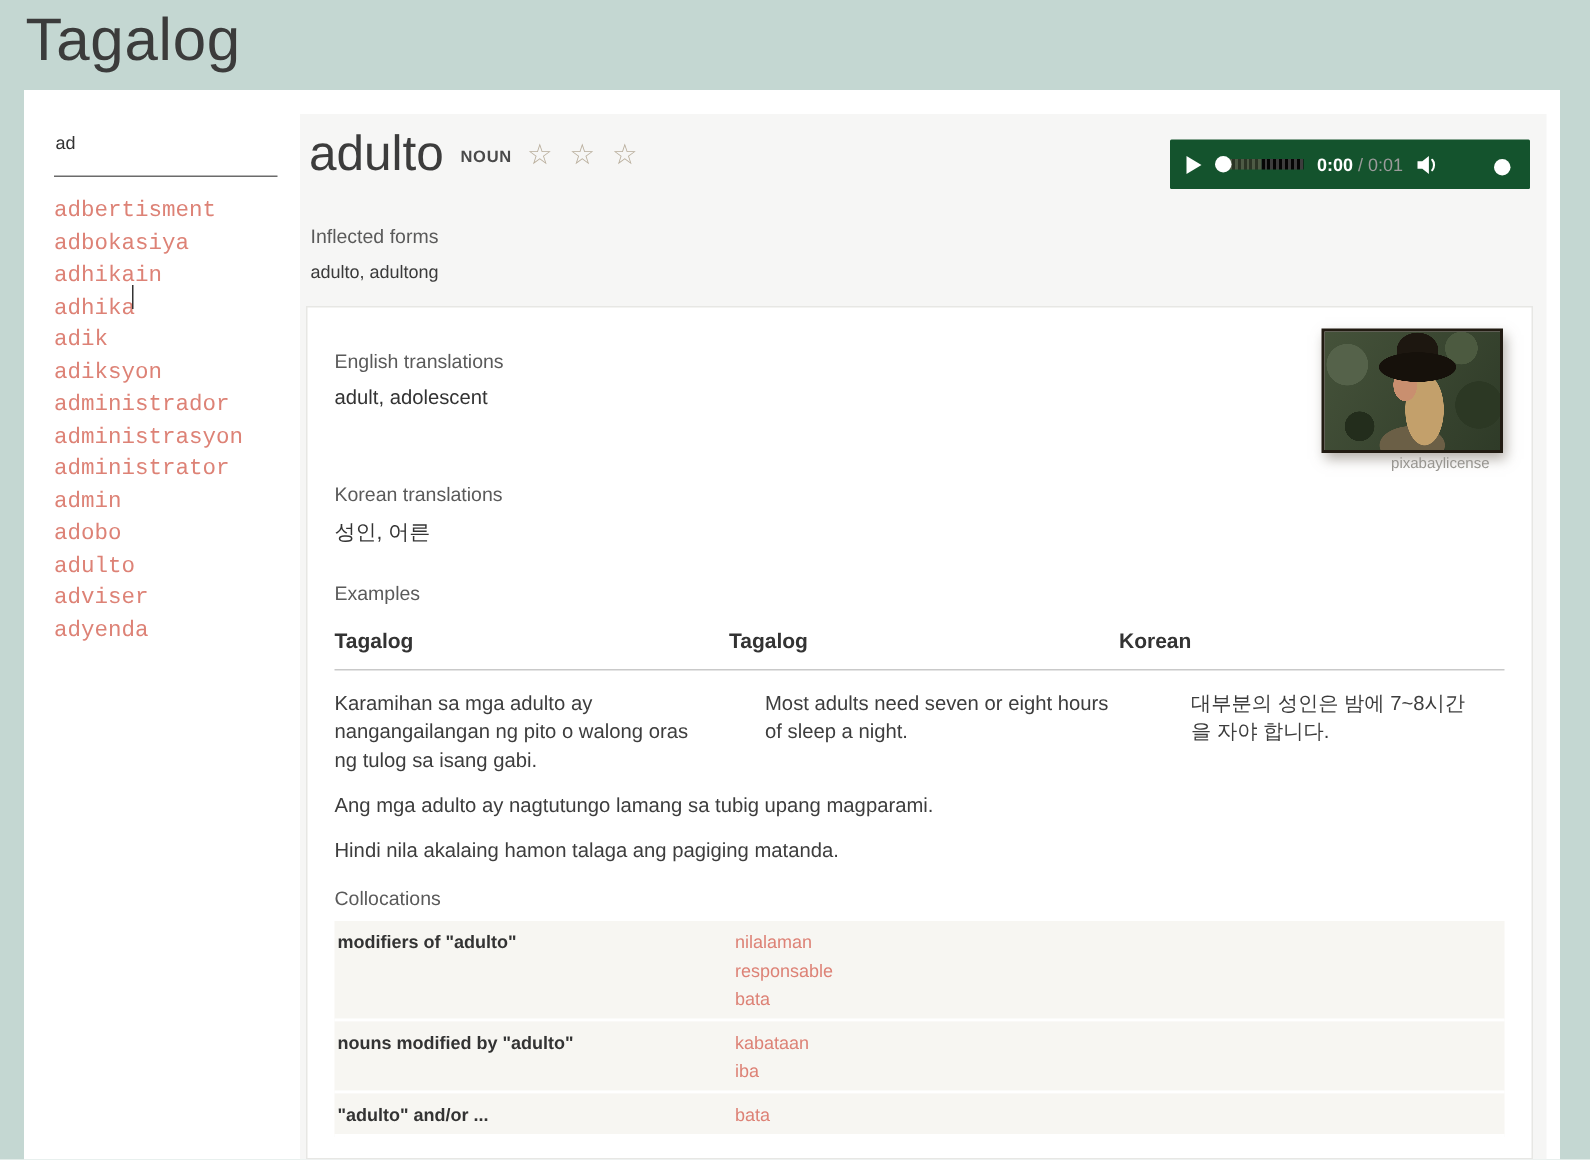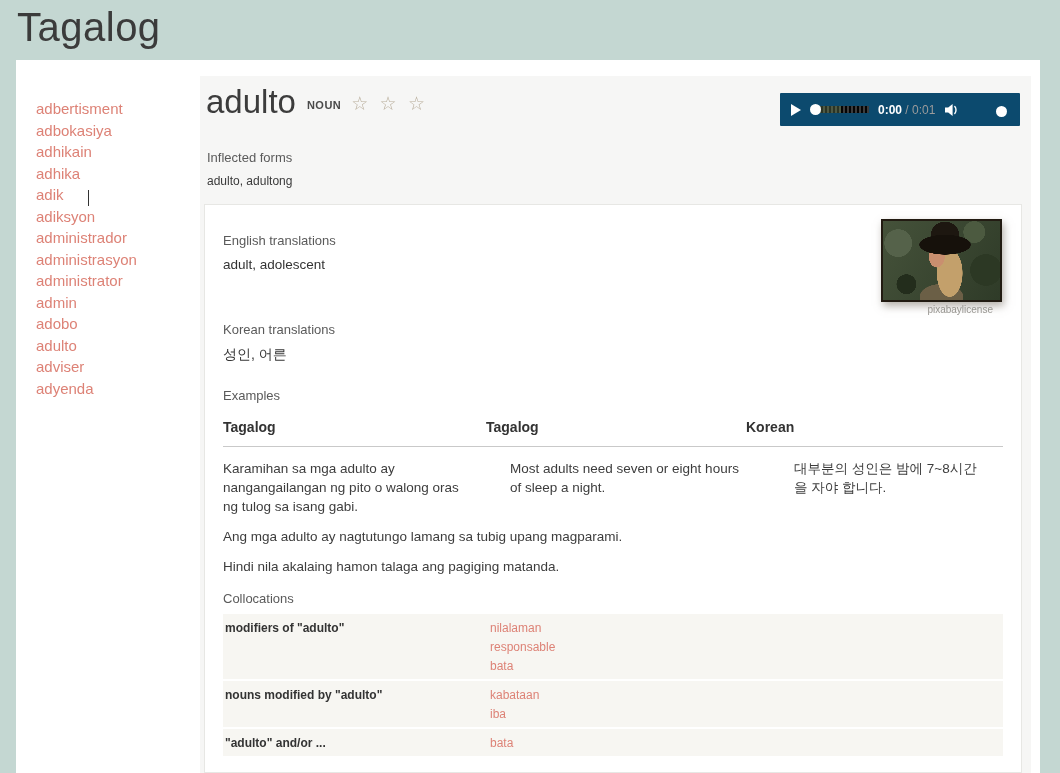--- a/index.html
+++ b/index.html
@@ -15,35 +15,35 @@
   .site-title { font-size:40px; font-weight:300; color:#3b3b3b; line-height:54px; letter-spacing:.5px; }
   
   .panel { margin-left:16px; width:1024px; height:713px; background:#ffffff; display:flex; }
   
   .sidebar { width:184px; padding:26px 0 0 20px; position:relative; }
   .search-input {
     width:149px; border:none; outline:none; background:transparent;
     border-bottom:1px solid #6b6b6b; font-size:12px; color:#333;
     padding:0 0 15px 1px; font-family:inherit;
   }
-  .word-list { list-style:none; margin-top:12px; }
+  .word-list { list-style:none; margin-top:12px;font-family:Liberation Mono, monospace; }
   .word-list li { font-size:15px; line-height:21.5px; color:#dd8276; cursor:pointer; }
   .text-cursor { position:absolute; left:72px; top:130px; width:1px; height:16px; background:#333; }
   
   .content { flex:1; margin:16px 9px 0 0; background:#f6f6f5; position:relative; }
   .word-header { padding:6px 0 0 6px; }
   .headline { display:flex; align-items:center; }
   .headword { font-size:33px; font-weight:300; color:#3c3c3c; line-height:40px; }
   .pos { font-size:11px; font-weight:700; color:#4a4a4a; margin-left:11px; letter-spacing:.5px; margin-top:6px; }
   .stars { font-size:19px; color:#b9ae9c; letter-spacing:3px; margin-left:10px; margin-top:2px; cursor:pointer; }
   .rank { font-size:12px; color:#7b7b7b; margin-top:3px; }
   
   .audio-player {
     position:absolute; top:17px; right:11px; width:240px; height:33px;
-    background:#0c4a6e; border-radius:1px; display:flex; align-items:center;
+    background:#14532d; border-radius:1px; display:flex; align-items:center;
     padding:0 11px; gap:9px;
   }
   .play-button { width:0; height:0; border-left:10px solid #fff; border-top:6px solid transparent; border-bottom:6px solid transparent; cursor:pointer; }
   .progress { display:flex; align-items:center; cursor:pointer; }
   .progress-thumb { width:11px; height:11px; border-radius:50%; background:#fff; position:relative; z-index:1; margin-right:-2px; }
   .seg1 { width:22px; height:7px; background:repeating-linear-gradient(90deg,#4e5a45 0 2px,#2b3425 2px 4px); }
   .seg2 { width:28px; height:7px; background:repeating-linear-gradient(90deg,#050505 0 2px,#3d3d3d 2px 4px); }
   .time { font-size:12px; white-space:nowrap; }
   .time .cur { color:#fff; font-weight:700; }
   .time .dur { color:#9b9b9b; }
@@ -96,20 +96,21 @@
 </head>
 <body>
 
 <header class="site-header">
   <div class="site-title">Tagalog</div>
 </header>
 
 <div class="panel">
 
   <aside class="sidebar">
+    <input class="search-input" type="text" value="ad" style="">
     <span class="text-cursor"></span>
     <ul class="word-list">
       <li>adbertisment</li>
       <li>adbokasiya</li>
       <li>adhikain</li>
       <li>adhika</li>
       <li>adik</li>
       <li>adiksyon</li>
       <li>administrador</li>
       <li>administrasyon</li>

